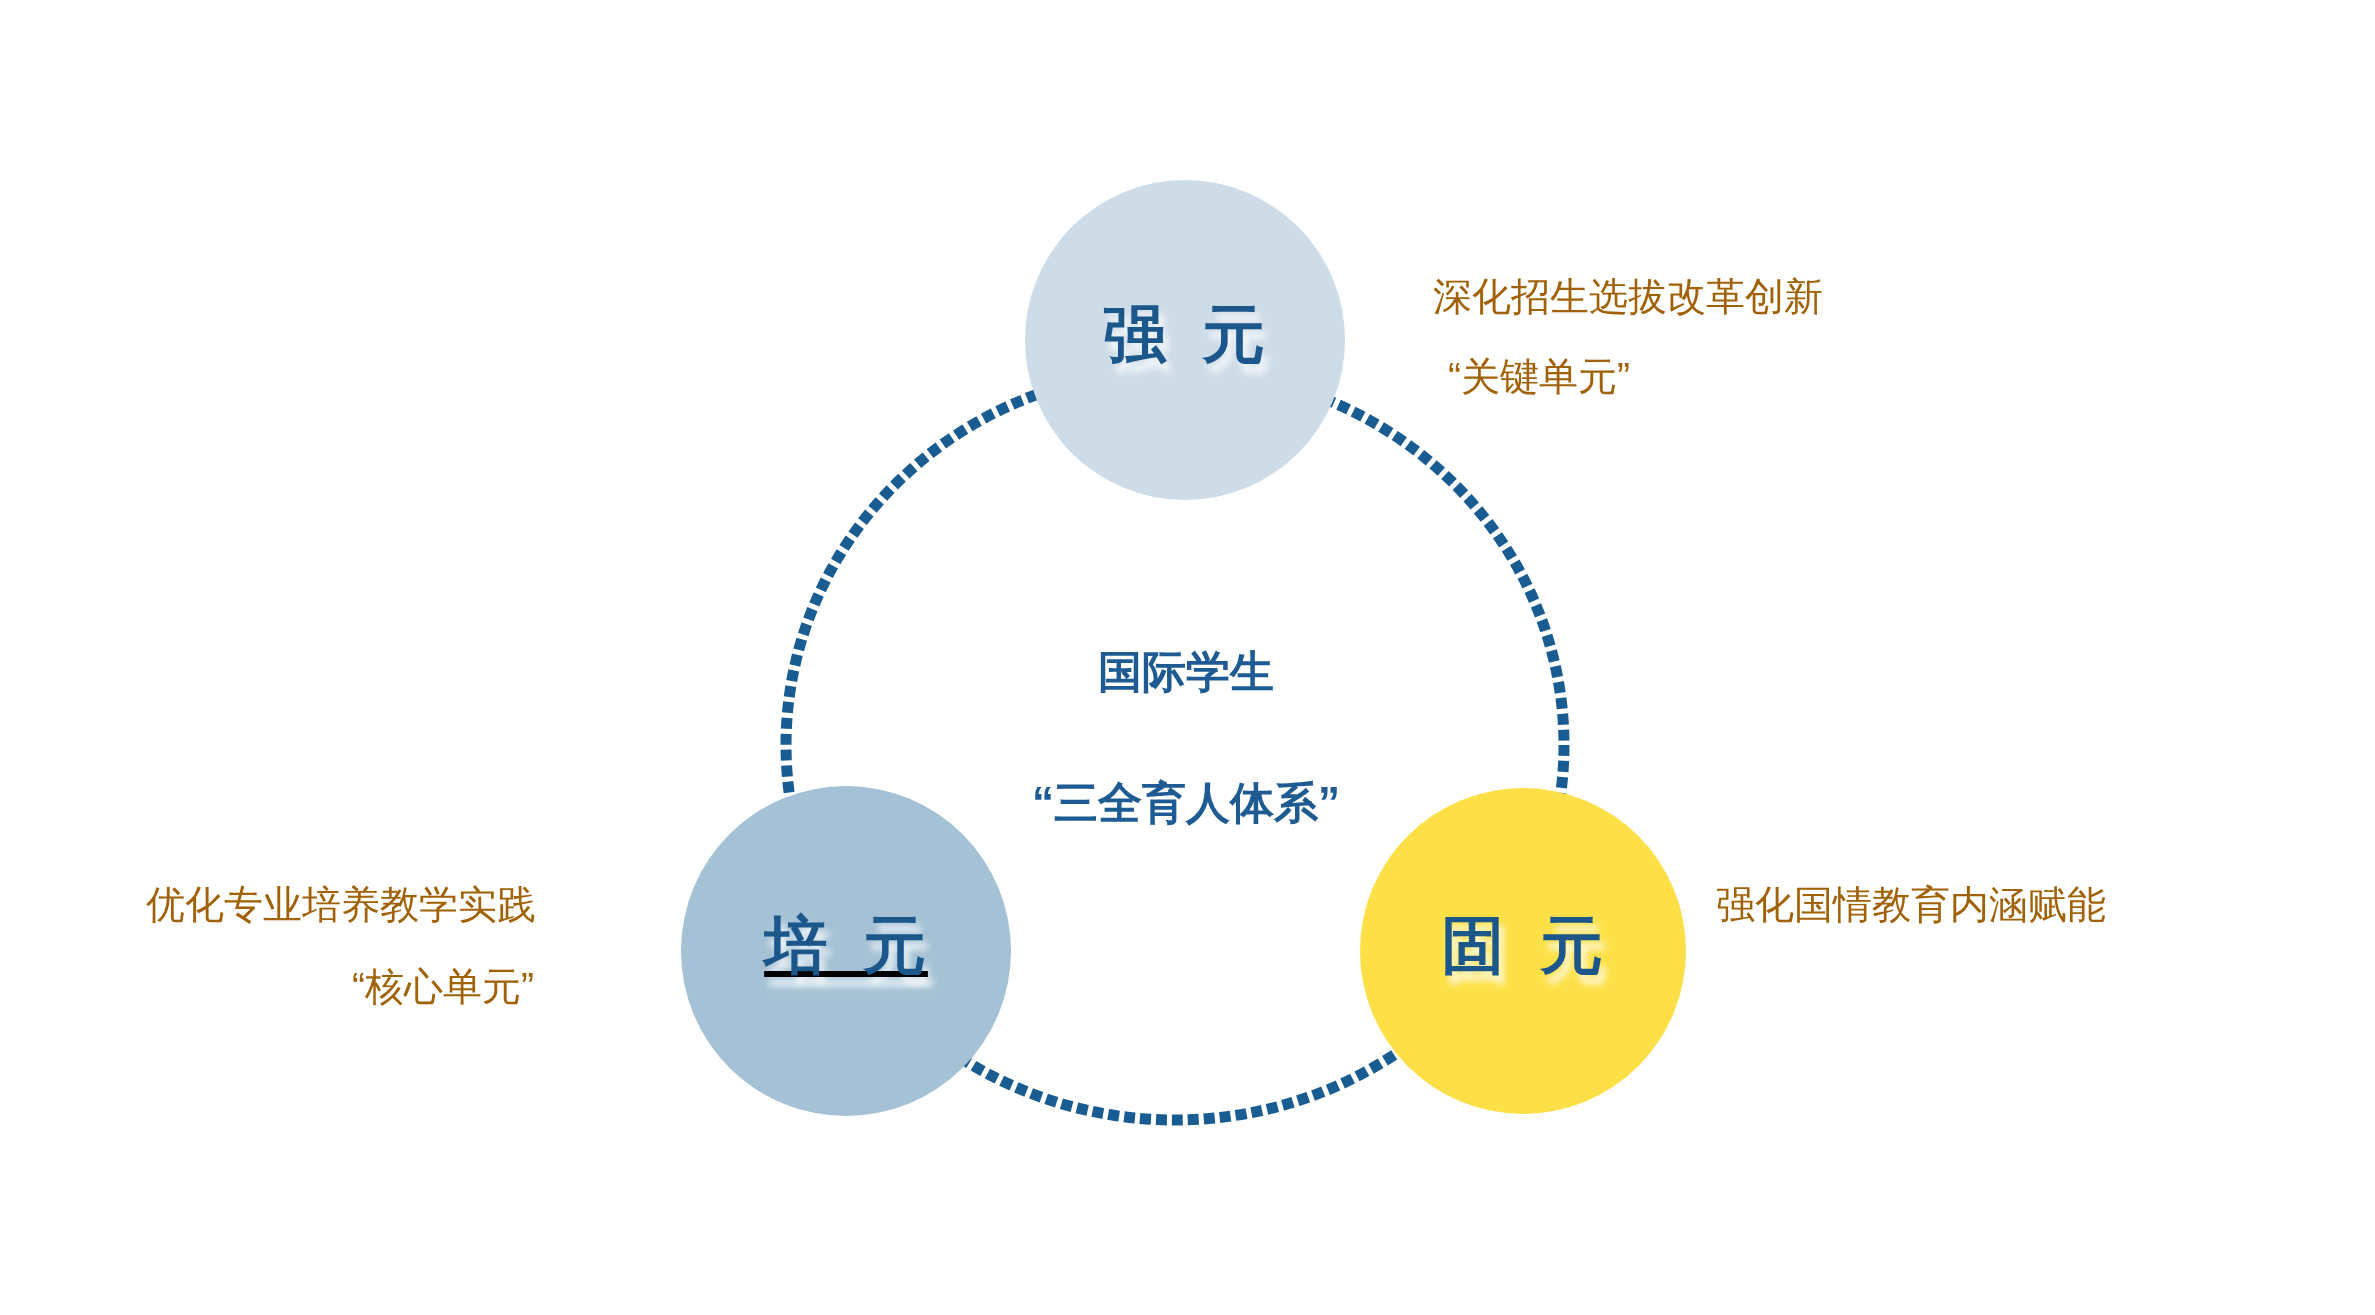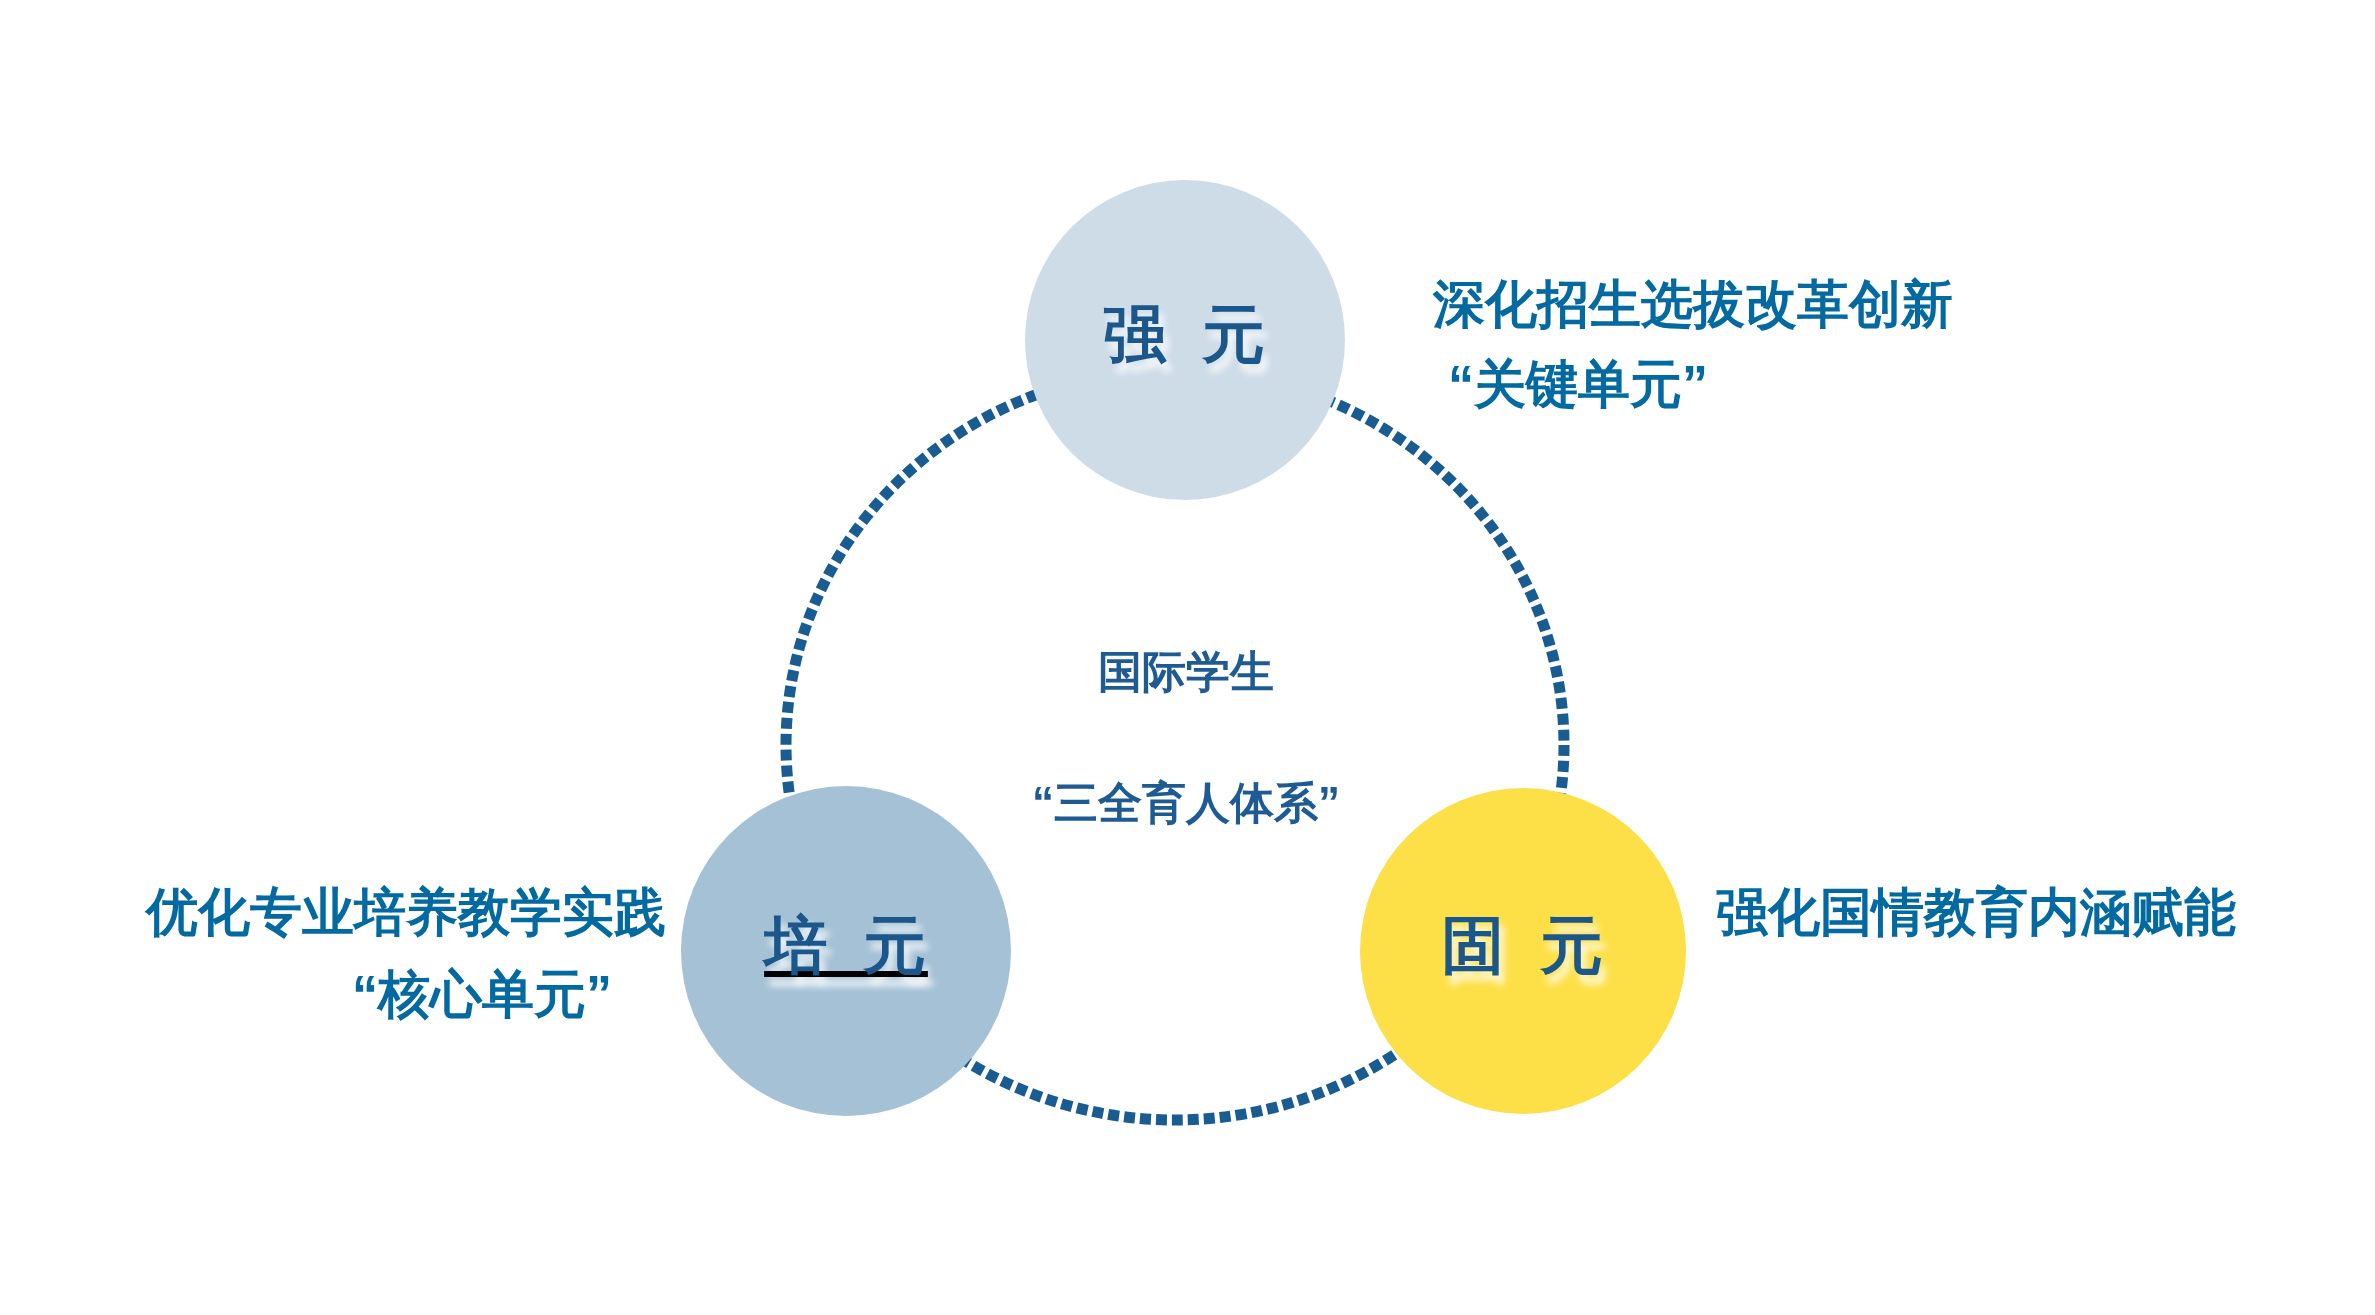--- a/index.html
+++ b/index.html
@@ -67,24 +67,24 @@
     width: 800px;
     text-align: center;
     font-weight: bold;
     font-size: 44px;
     line-height: 131px;
     color: #1d5b92;
     white-space: nowrap;
   }
   .annotation {
     position: absolute;
-    font-weight: bold;
-    font-size: 52px;
+    font-weight: normal;
+    font-size: 39px;
     line-height: 1.1;
-    color: #0369a1;
+    color: #a16207;
     white-space: nowrap;
   }
   .ann-qiang-1 { left: 1433px; top: 276px; }
   .ann-qiang-2 { left: 1448px; top: 356px; }
   .ann-pei-1   { left: 118px;  top: 884px; margin-left: 28px; }
   .ann-pei-2   { left: 352px;  top: 966px; }
   .ann-gu-1    { left: 1716px; top: 884px; }
   .ann-gu-2    { left: 1748px; top: 959px; }
 </style>
 </head>

